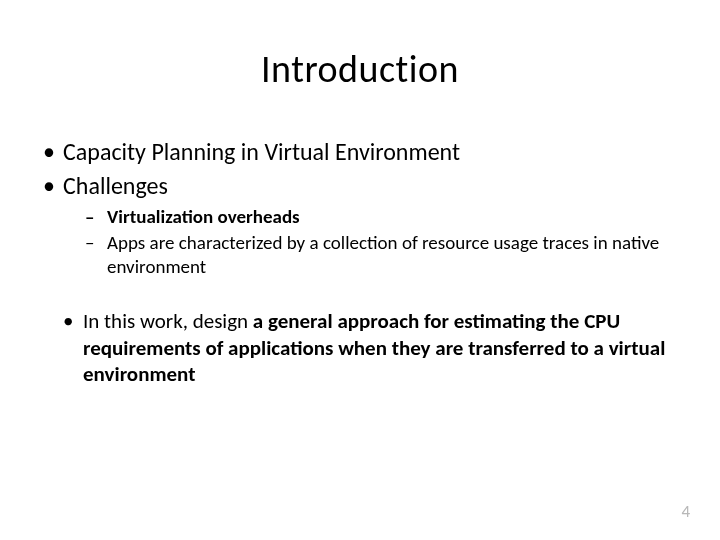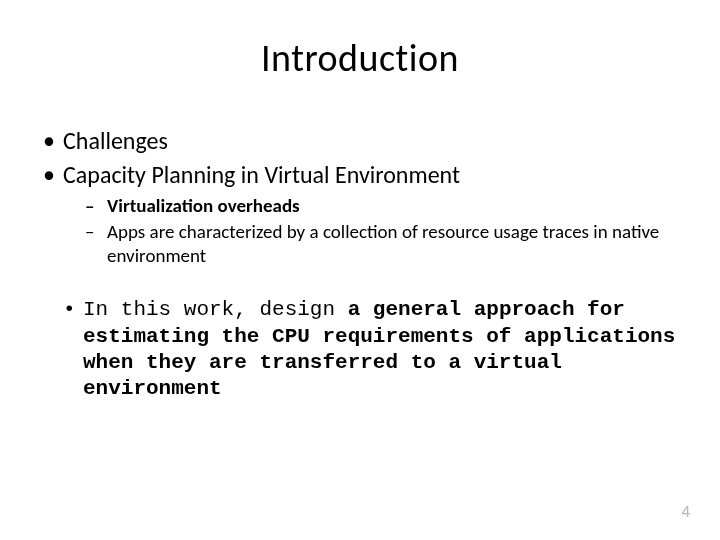--- a/index.html
+++ b/index.html
@@ -12,21 +12,21 @@
       height: 540px;
       background: #ffffff;
       font-family: Calibri, "Segoe UI", Arial, sans-serif;
       color: #000000;
       position: relative;
       overflow: hidden;
     }
     .slide {
       width: 100%;
       height: 100%;
-      padding: 35px 30px 30px 30px;
+      padding: 46px 30px 30px 30px;
       position: relative;
     }
     .title {
       font-size: 38px;
       font-weight: 400;
       text-align: center;
       margin-bottom: 45px;
       letter-spacing: 0.5px;
     }
     .content {
@@ -61,21 +61,20 @@
     }
     .spacer {
       height: 28px;
     }
     .bullet-l1-indent {
       font-size: 21px;
       line-height: 1.25;
       padding-left: 48px;
       position: relative;
       margin-bottom: 20px;
-      font-family: Liberation Mono, monospace;
     }
     .bullet-l1-indent::before {
       content: "•";
       position: absolute;
       left: 28px;
       top: 0;
       font-size: 21px;
     }
     .bold {
       font-weight: 700;
@@ -88,22 +87,22 @@
       color: #b8b8b8;
     }
   </style>
 </head>
 <body>
 
 <div class="slide">
   <div class="title">Introduction</div>
 
   <div class="content">
+    <div class="bullet-l1">Capacity Planning in Virtual Environment</div>
     <div class="bullet-l1">Challenges</div>
-    <div class="bullet-l1">Capacity Planning in Virtual Environment</div>
     <div class="bullet-l2 bold">Virtualization overheads</div>
     <div class="bullet-l2">Apps are characterized by a collection of resource usage traces in native environment</div>
 
     <div class="spacer"></div>
 
     <div class="bullet-l1-indent">
       <span>In this work, design </span><span class="bold">a general approach for estimating the CPU requirements of applications when they are transferred to a virtual environment</span>
     </div>
   </div>
 

